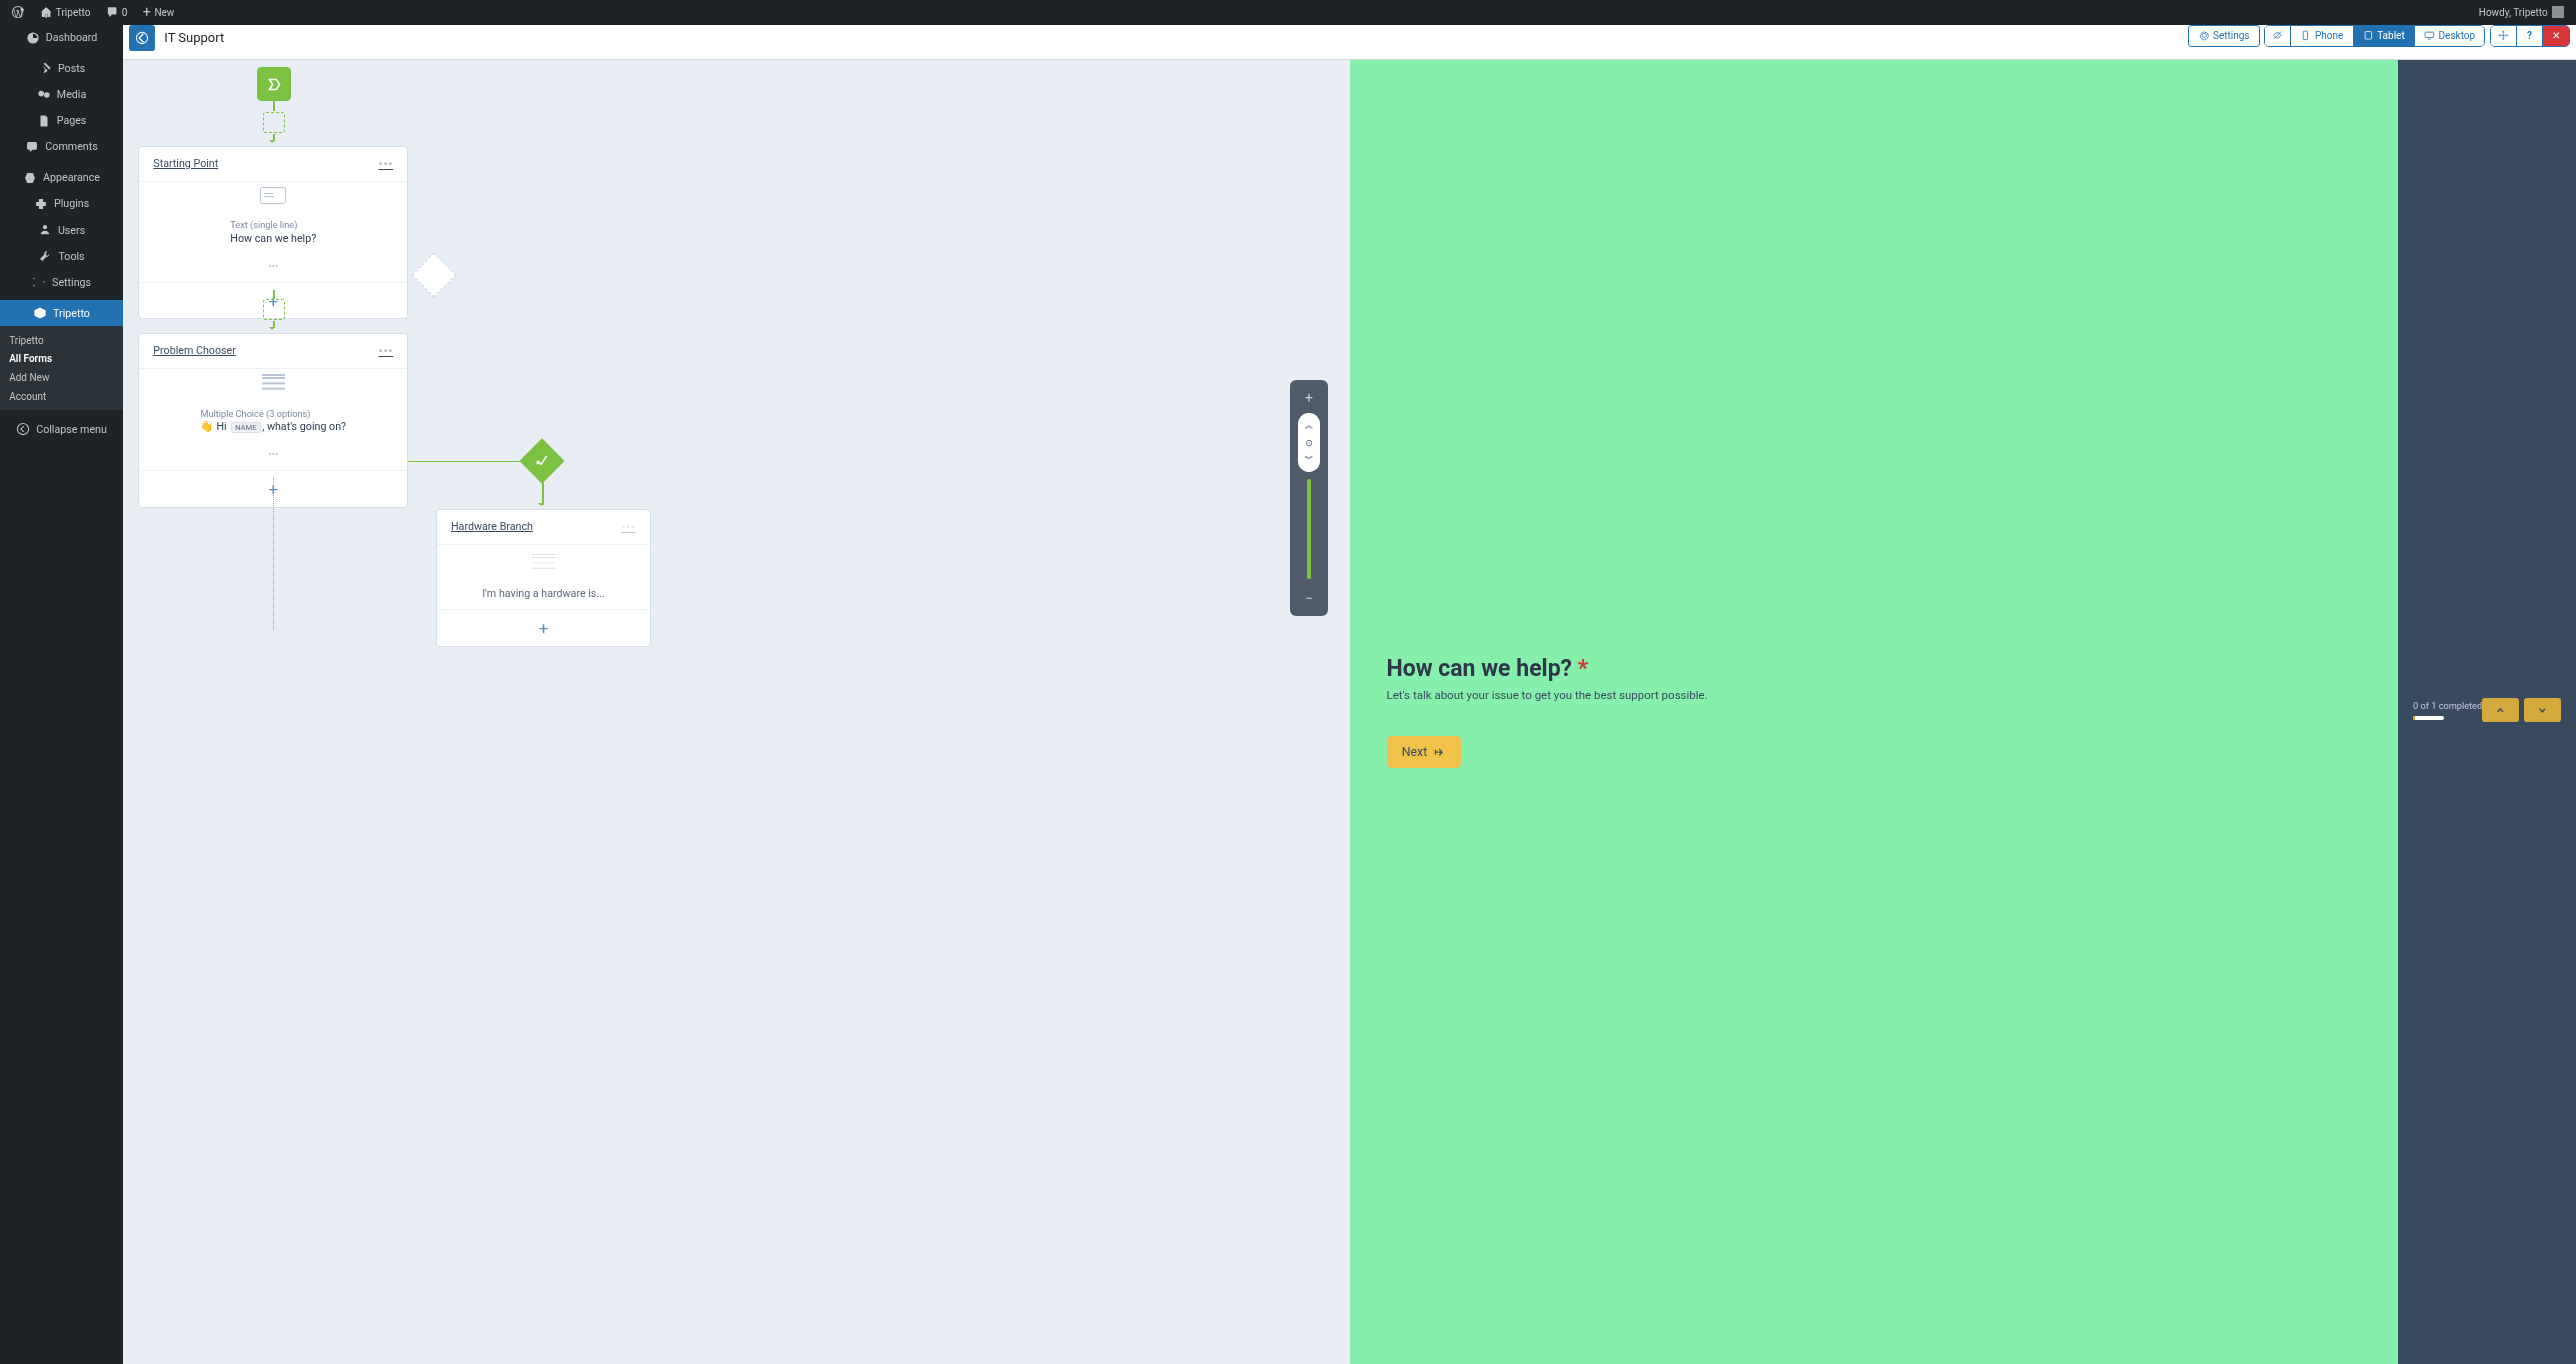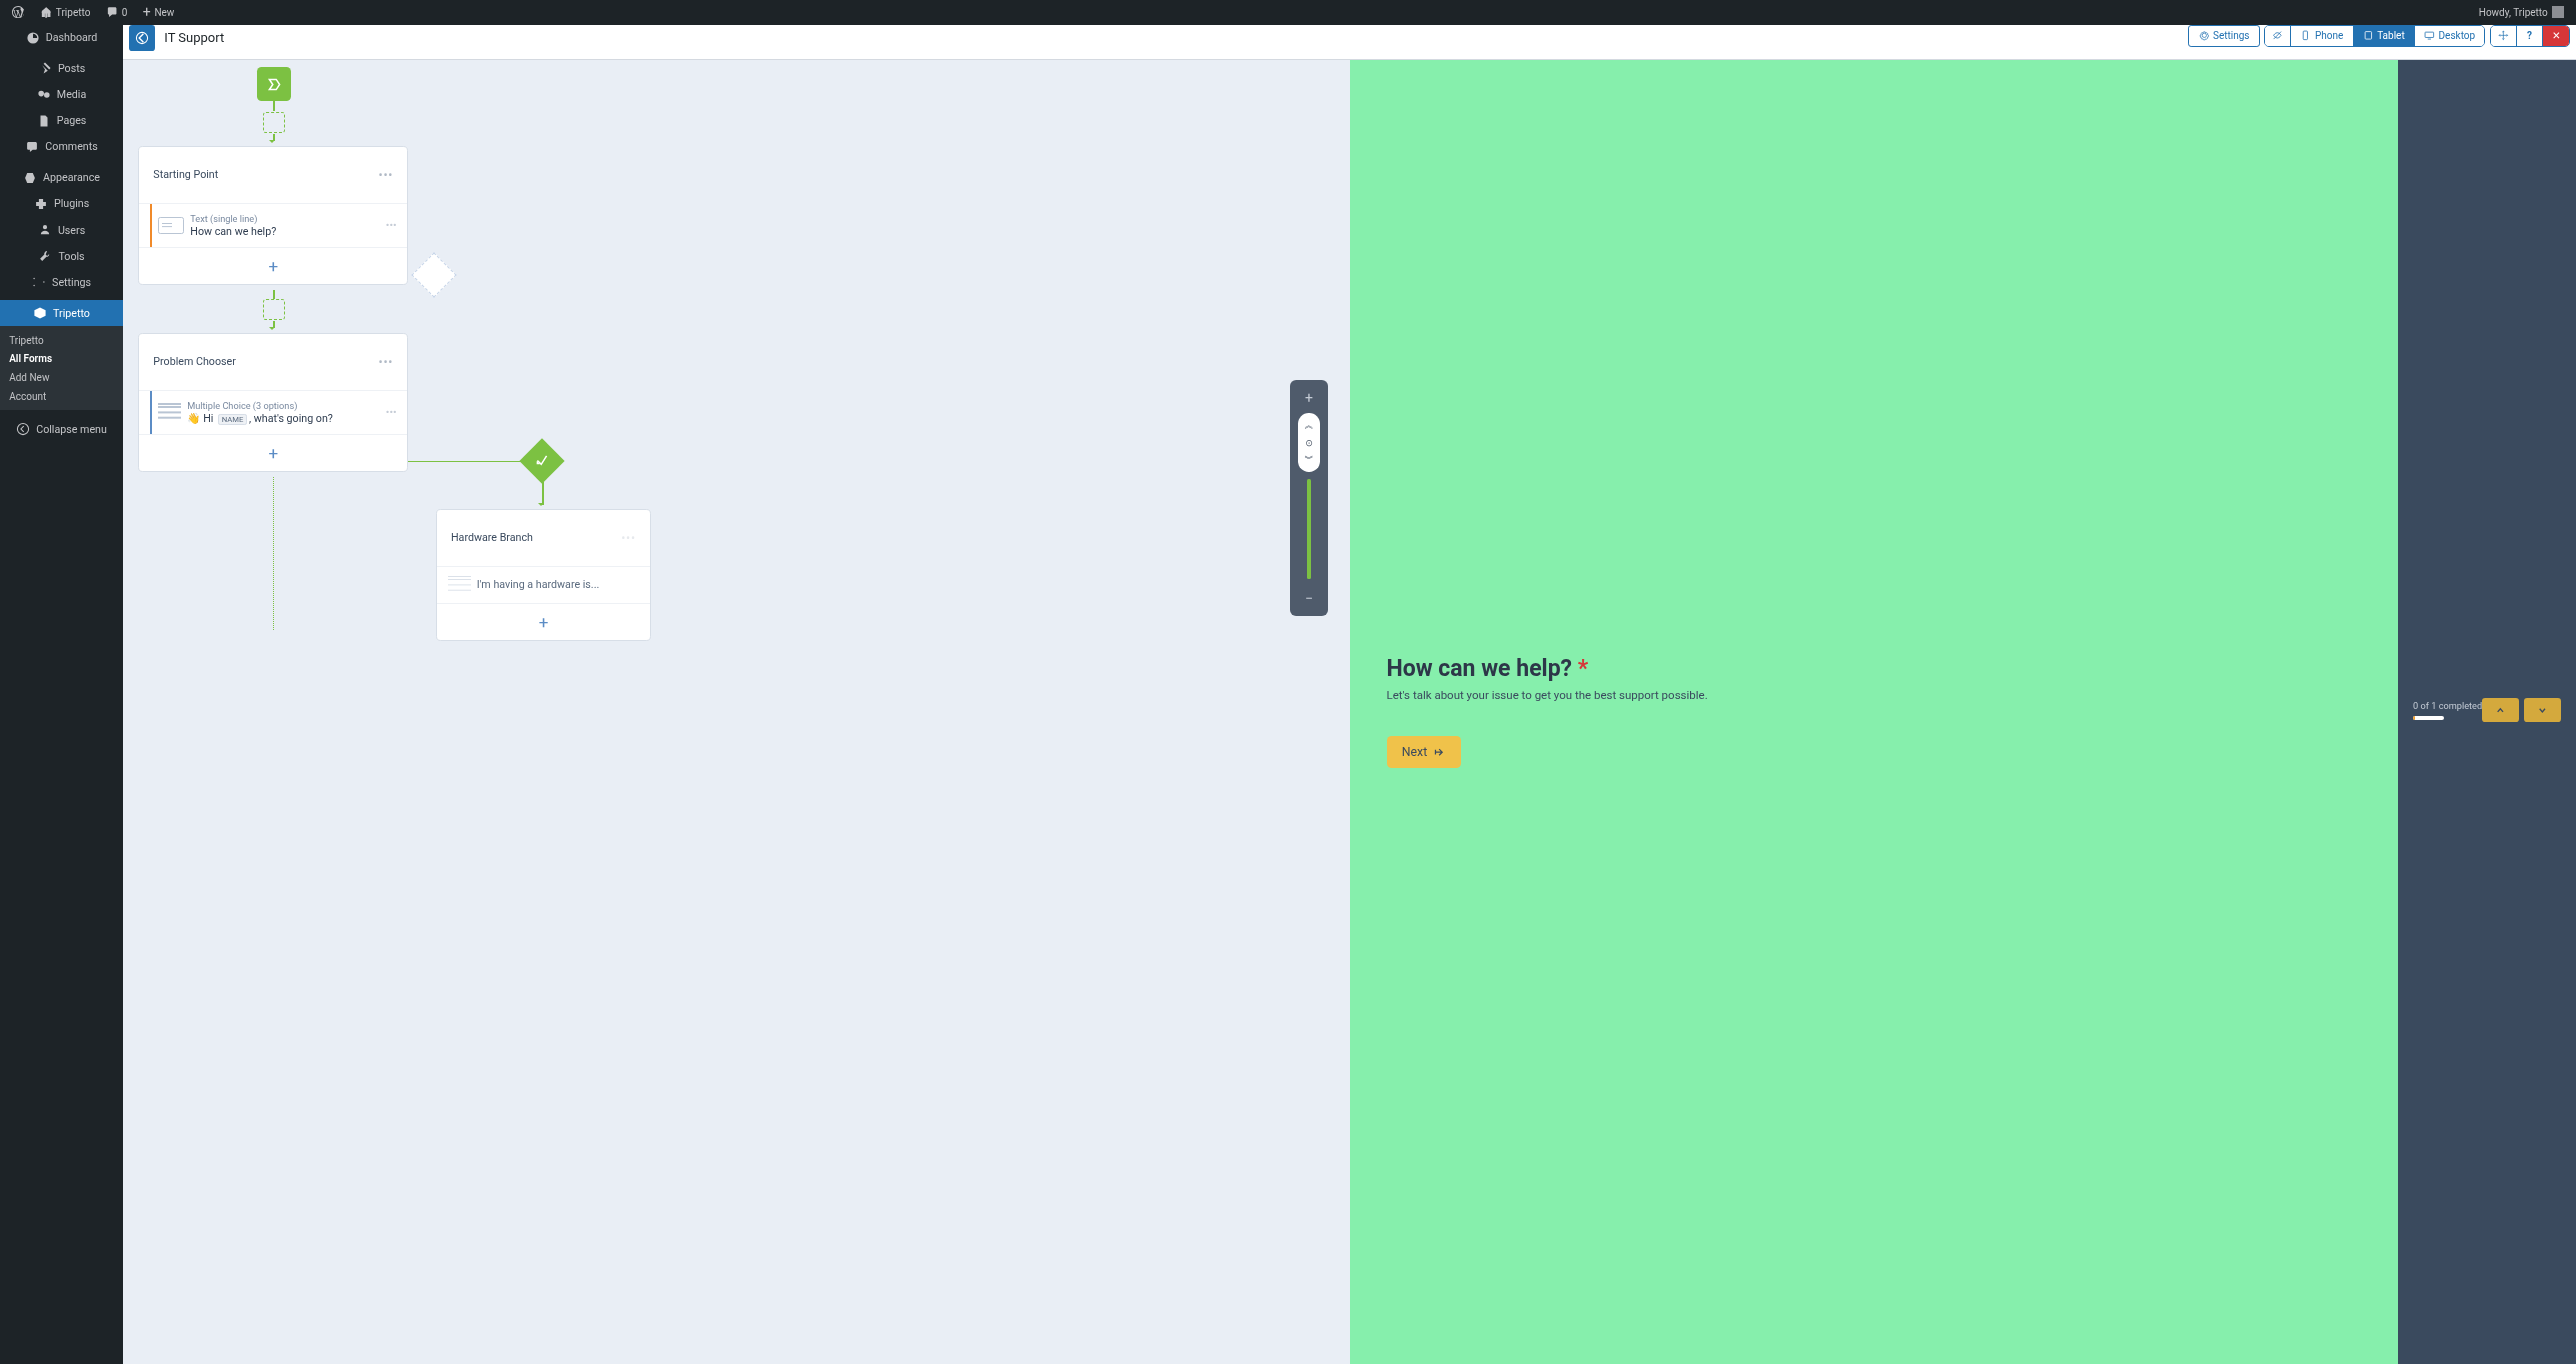--- a/index.html
+++ b/index.html
@@ -50,24 +50,24 @@
     
     
     .node-start { position: absolute; left: 134px; top: 7.7px; width: 34px; height: 34px; background: #7cc142; border-radius: 4.6px; display: flex; align-items: center; justify-content: center; }
     .node-start svg { width: 17px; height: 17px; fill: #fff; }
     .connector-v { position: absolute; width: 1.5px; background: #7cc142; }
     .connector-v-dotted { position: absolute; width: 0.8px; border-left: 1.5px dotted #7cc142; }
     .dashed-box { position: absolute; width: 21.5px; height: 21.5px; border: 1.5px dashed #7cc142; border-radius: 3.1px; }
     .arrow-down { position: absolute; width: 0; height: 0; border: 3.8px solid transparent; border-top-color: #7cc142; }
     
     .card { position: absolute; background: #fff; border: 0.8px solid #d7dee7; border-radius: 4.6px; width: 270px; font-size: 10.7px; }
-    .card-header { padding: 21px 14px; display: flex; justify-content: space-between; align-items: center; color: #3a4a5e; }
+    .card-header { padding: 10px 14px; display: flex; justify-content: space-between; align-items: center; color: #3a4a5e; text-decoration: underline; }
     .card-header .more { color: #b0b9c5; cursor: pointer; font-size: 12.3px; letter-spacing: 0.8px; }
     .card-body { border-top: 0.8px solid #eef1f5; padding: 0; }
-    .card-row { display: flex; align-items: center; padding: 9.2px 10.7px; gap: 6px; }
+    .card-row { display: flex; align-items: center; padding: 9.2px 10.7px; gap: 15px; flex-direction: column; }
     .card-row .accent { width: 2.3px; align-self: stretch; background: #f08a2a; margin: -9.2px 0; }
     .card-row .accent.blue { background: #5b8cc5; }
     .card-row .icon-box { width: 26px; height: 17px; border: 0.8px solid #b9c5d4; border-radius: 2.3px; background: #fff; position: relative; flex-shrink: 0; }
     .card-row .icon-box::after { content:''; position:absolute; left:2.3px; top:4.6px; right:11.5px; height:1.5px; background:#b9c5d4; box-shadow: 0 3.1px 0 #b9c5d4; }
     .card-row .icon-list { width: 23px; height: 18.4px; flex-shrink: 0; position: relative; }
     .card-row .icon-list::before, .card-row .icon-list::after { content:''; position:absolute; left:0; right:0; height:1.5px; background:#b9c5d4; }
     .card-row .icon-list::before { top:3.1px; box-shadow: 0 5.4px 0 #b9c5d4, 0 10.7px 0 #b9c5d4; }
     .card-row .content { flex: 1; }
     .card-row .type { font-size: 9.2px; color: #7a8aa0; margin-bottom: 1.5px; }
     .card-row .text { color: #2e3c4f; font-size: 10.7px; }

